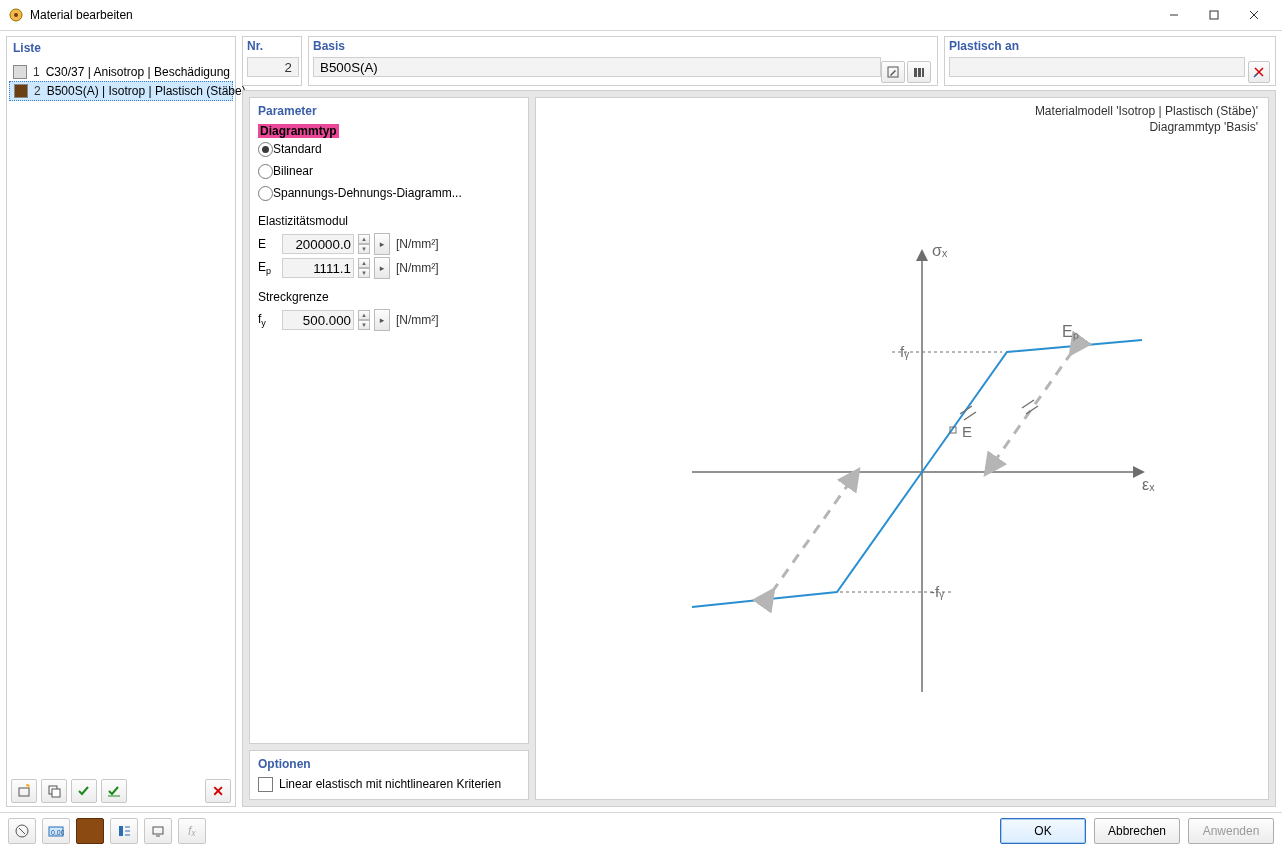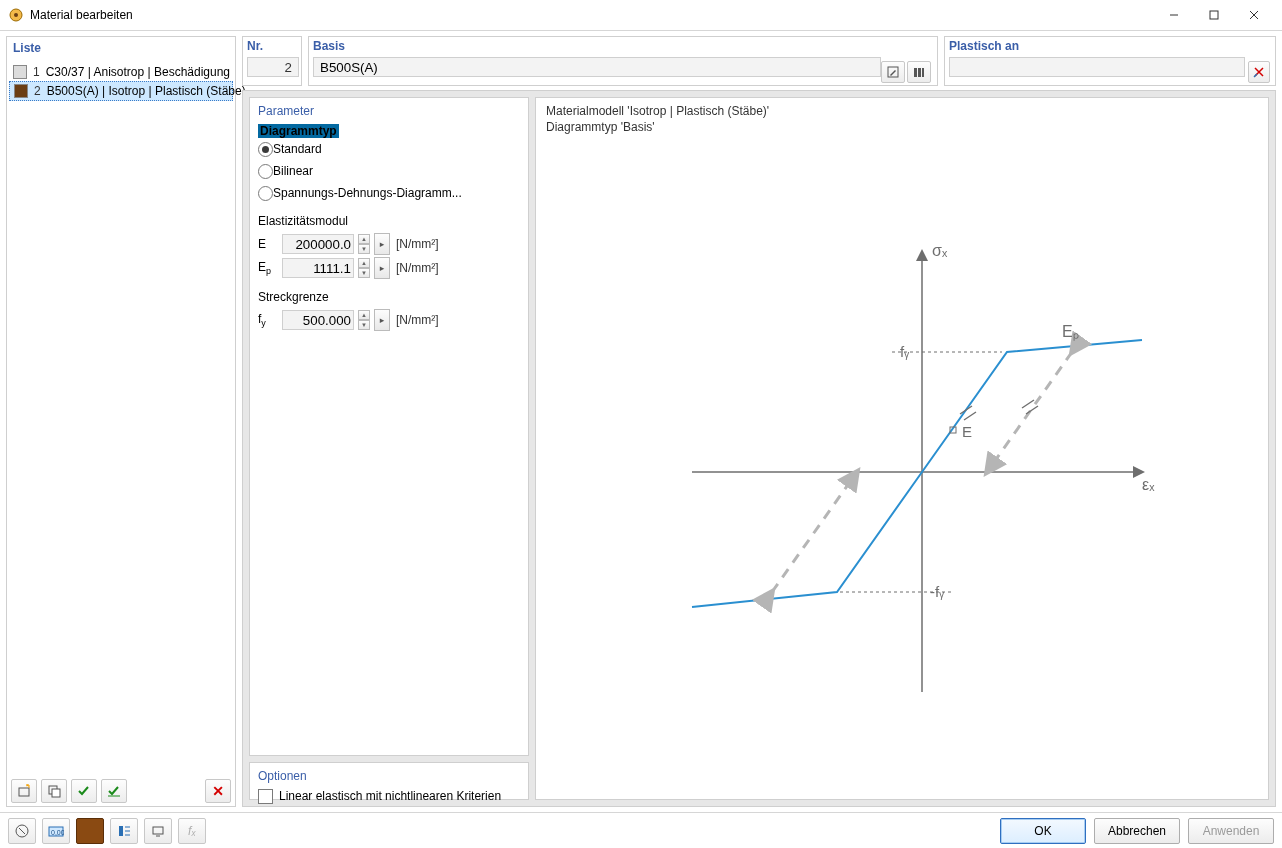--- a/index.html
+++ b/index.html
@@ -215,26 +215,26 @@
     width: 280px;
     display: flex;
     flex-direction: column;
     gap: 6px;
   }
   .param-box {
     flex: 1;
     padding: 4px 8px 8px 8px;
   }
   .section-title {
-    font-weight: 400;
+    font-weight: 700;
     color: #3a5ea8;
     padding: 2px 0 6px 0;
   }
   .hl {
-    background: #0369a1;
+    background: #ec4899;
     display: inline-block;
     padding: 0 2px;
     font-weight: 600;
   }
   .radio-row {
     display: flex; align-items: center;
     height: 22px;
   }
   .radio-circle {
     width: 13px; height: 13px;
@@ -277,35 +277,35 @@
   }
   .arrow-btn {
     width: 14px; height: 20px;
     border: 1px solid #bbb;
     background: linear-gradient(#fdfdfd,#e8e8e8);
     display:flex; align-items:center; justify-content:center;
     font-size: 9px; color:#555;
   }
   .unit { color:#333; margin-left:2px; }
   .options-box {
-    height: 38px;
+    height: 50px;
     padding: 4px 8px;
   }
   .chk-row { display:flex; align-items:center; gap:6px; height:22px; }
   .chk {
     width:13px; height:13px;
     border:1px solid #7a7a7a;
     background:#fff;
   }
   .diagram-panel {
     flex: 1;
     padding: 6px 10px;
     display:flex; flex-direction:column;
   }
-  .diagram-head { line-height: 1.3; color:#333; margin-bottom: 16px; }
+  .diagram-head { line-height: 1.3; color:#333; margin-bottom: 16px; text-align: right; }
   .diagram-svg-wrap {
     flex:1;
     display:flex;
     align-items:center;
     justify-content:center;
   }
   .bottom-bar {
     position: absolute;
     left: 0; right: 0; bottom: 0;
     height: 35px;

